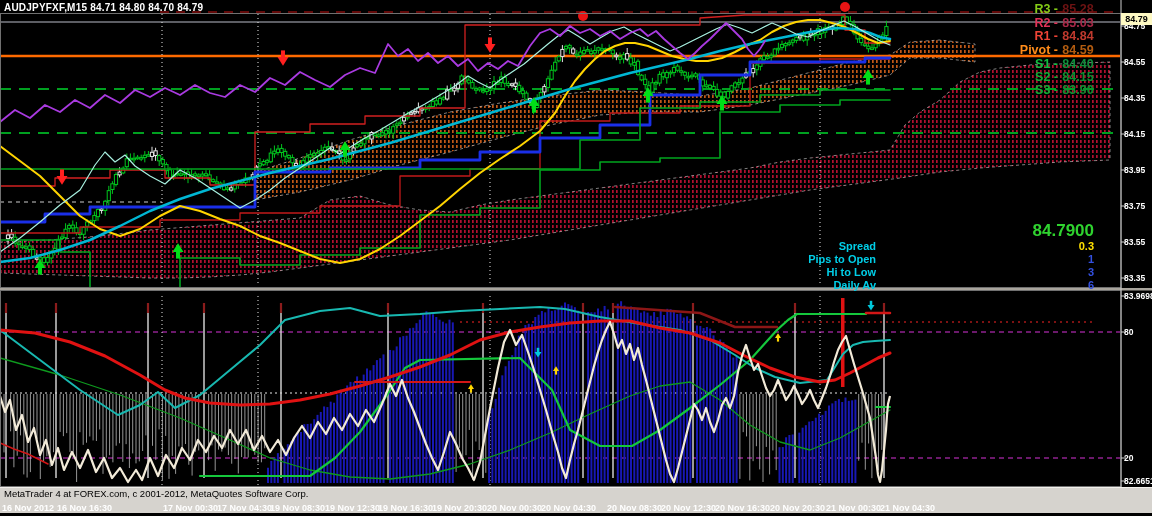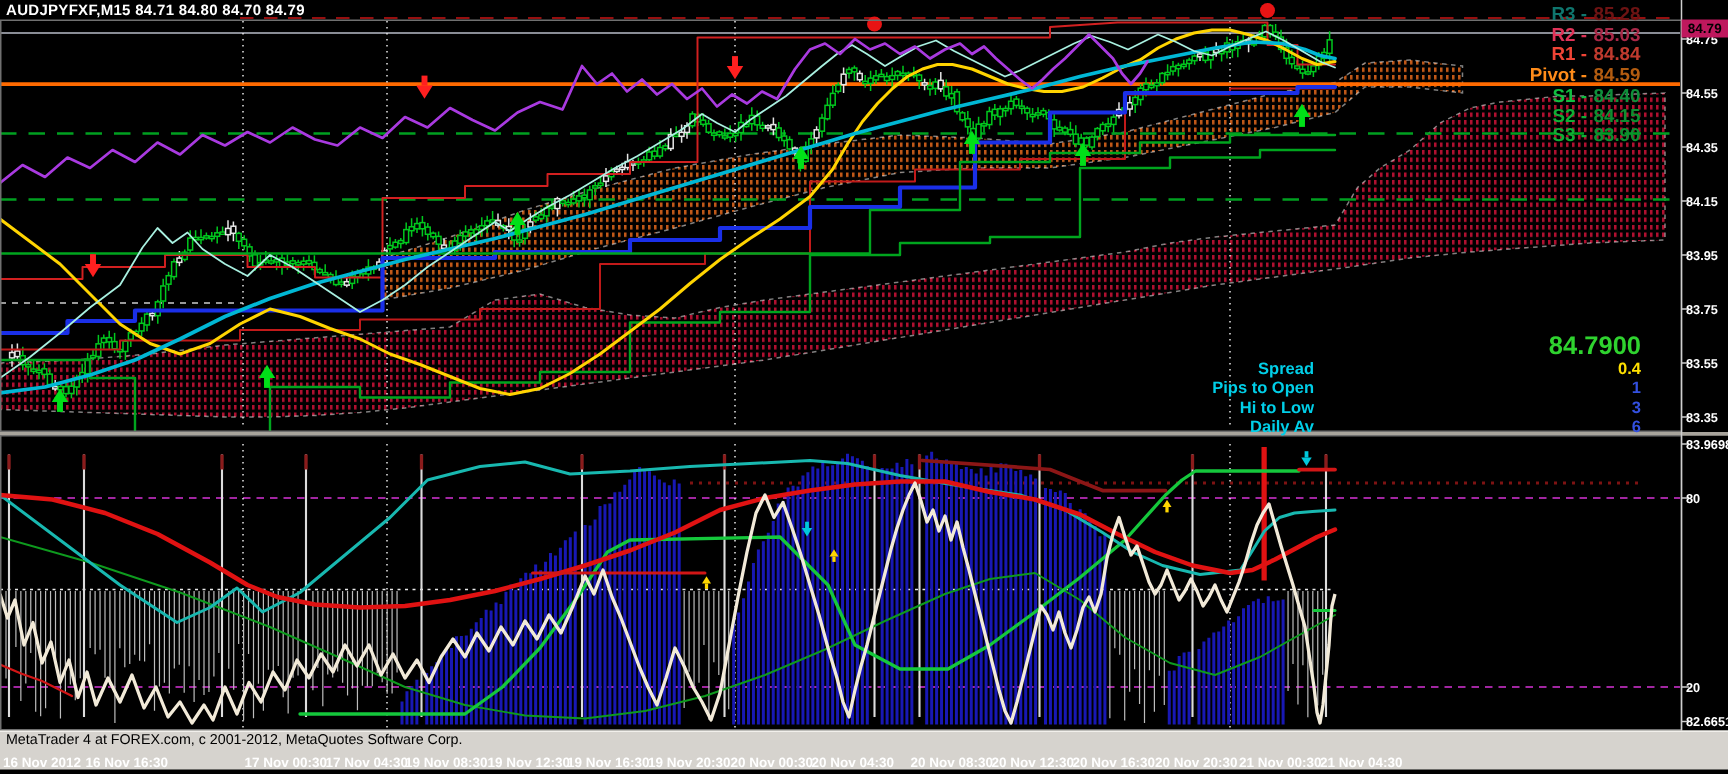--- a/index.html
+++ b/index.html
@@ -12,21 +12,21 @@
   .pl-name,.pl-val{position:absolute;font-size:12.5px;font-weight:bold;white-space:nowrap;z-index:5;}
   .pl-name{left:0;width:1058px;text-align:right;}
   .pl-val{left:1060px;width:36px;text-align:center;}
   .info-label,.info-val{position:absolute;font-size:11px;font-weight:bold;white-space:nowrap;z-index:5;}
   .info-label{left:0;width:876px;text-align:right;}
   .info-val{left:1040px;width:54px;text-align:right;}
   .big-price{position:absolute;left:900px;top:221px;width:194px;text-align:right;
              font-size:17px;font-weight:bold;z-index:5;}
   .scale-label{position:absolute;left:1124px;color:#ffffff;font-size:8.5px;font-weight:bold;
                transform:translateY(-50%);white-space:nowrap;z-index:5;}
-  .price-box{position:absolute;left:1121px;top:13px;width:31px;height:12px;background:#be185d;
+  .price-box{position:absolute;left:1121px;top:13px;width:31px;height:12px;background:#fef9c3;
              color:#000;font-size:9px;font-weight:bold;text-align:center;line-height:12px;z-index:6;}
   .status-bar{position:absolute;left:0;top:487px;width:1152px;height:26px;background:#d6d3ce;
               border-top:1px solid #f2f0ec;color:#000;font-size:9.5px;line-height:11px;
               padding-left:4px;box-sizing:border-box;z-index:6;}
   .time-label{position:absolute;top:503px;color:#ffffff;font-size:9px;font-weight:bold;
               white-space:nowrap;z-index:6;}
 </style>
 </head>
 <body>
 
@@ -953,39 +953,39 @@
       <line x1="561" y1="498" x2="561" y2="502" stroke="#cfcfcf" stroke-width="1"></line>
       <line x1="627" y1="498" x2="627" y2="502" stroke="#cfcfcf" stroke-width="1"></line>
       <line x1="681" y1="498" x2="681" y2="502" stroke="#cfcfcf" stroke-width="1"></line>
       <line x1="735" y1="498" x2="735" y2="502" stroke="#cfcfcf" stroke-width="1"></line>
       <line x1="790" y1="498" x2="790" y2="502" stroke="#cfcfcf" stroke-width="1"></line>
       <line x1="846" y1="498" x2="846" y2="502" stroke="#cfcfcf" stroke-width="1"></line>
       <line x1="900" y1="498" x2="900" y2="502" stroke="#cfcfcf" stroke-width="1"></line>
     </svg>
   <div class="chart-title">AUDJPYFXF,M15  84.71 84.80 84.70 84.79</div>
   <div id="pivot-layer">
-      <div class="pl-name" style="top: 2px; color: #0f766e;">R3 -</div>
+      <div class="pl-name" style="top: 2px; color: #84cc16;">R3 -</div>
       <div class="pl-val" style="top: 2px; color: rgb(110, 19, 19);">85.28</div>
       <div class="pl-name" style="top: 16px; color: rgb(224, 51, 88);">R2 -</div>
       <div class="pl-val" style="top: 16px; color: rgb(168, 40, 71);">85.03</div>
       <div class="pl-name" style="top: 29px; color: rgb(239, 68, 54);">R1 -</div>
       <div class="pl-val" style="top: 29px; color: rgb(192, 58, 46);">84.84</div>
       <div class="pl-name" style="top: 43px; color: rgb(255, 140, 26);">Pivot -</div>
       <div class="pl-val" style="top: 43px; color: rgb(179, 92, 16);">84.59</div>
       <div class="pl-name" style="top: 57px; color: rgb(16, 192, 64);">S1 -</div>
       <div class="pl-val" style="top: 57px; color: rgb(15, 143, 58);">84.40</div>
       <div class="pl-name" style="top: 70px; color: rgb(15, 175, 53);">S2 -</div>
       <div class="pl-val" style="top: 70px; color: rgb(13, 143, 48);">84.15</div>
       <div class="pl-name" style="top: 83px; color: rgb(15, 175, 53);">S3 -</div>
       <div class="pl-val" style="top: 83px; color: rgb(13, 143, 48);">83.90</div>
     </div>
   <div id="info-layer">
     <div class="big-price" style="color: rgb(47, 211, 47);">84.7900</div>
   <div class="info-label" style="top: 240px; color: rgb(0, 207, 232);">Spread</div>
-      <div class="info-val" style="top: 240px; color: rgb(255, 224, 0);">0.4</div>
+      <div class="info-val" style="top: 240px; color: rgb(255, 224, 0);">0.3</div>
       <div class="info-label" style="top: 253px; color: rgb(0, 207, 232);">Pips to Open</div>
       <div class="info-val" style="top: 253px; color: rgb(51, 80, 224);">1</div>
       <div class="info-label" style="top: 266px; color: rgb(0, 207, 232);">Hi to Low</div>
       <div class="info-val" style="top: 266px; color: rgb(51, 80, 224);">3</div>
       <div class="info-label" style="top: 279px; color: rgb(0, 207, 232);">Daily Av</div>
       <div class="info-val" style="top: 279px; color: rgb(51, 80, 224);">6</div>
     </div>
   <div class="price-box">84.79</div>
   <div id="scale-layer">
       <div class="scale-label" style="top: 26px;">84.75</div>

